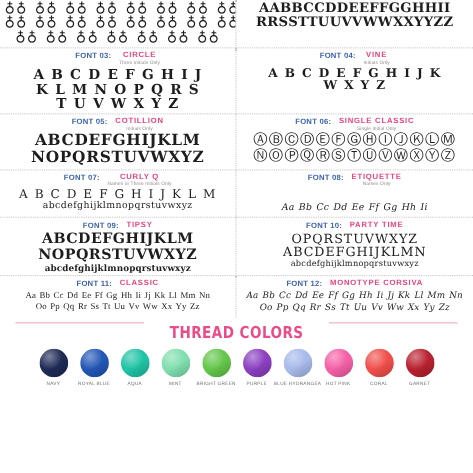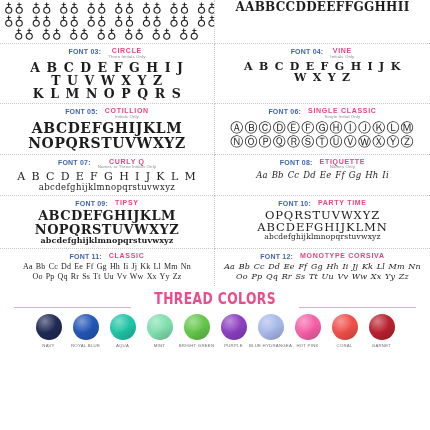--- a/index.html
+++ b/index.html
@@ -76,33 +76,33 @@
 
   
   .s-mono   { font-family: "DejaVu Serif", serif; font-weight: bold; font-size: 13px; letter-spacing: 1px; line-height: 1.0; }
   .s-ornate { font-family: "DejaVu Serif", serif; font-weight: bold; font-size: 12px; letter-spacing: .3px; }
   .s-circle { font-family: "DejaVu Serif", serif; font-weight: bold; font-size: 12.5px; letter-spacing: .6px; }
   .s-vine   { font-family: "DejaVu Serif", serif; font-weight: bold; font-size: 11px; letter-spacing: .8px; }
   .s-cotil  { font-family: "DejaVu Serif", serif; font-weight: bold; font-size: 14px; letter-spacing: .6px; }
   .s-sclass { font-family: "DejaVu Serif", serif; font-size: 13px; letter-spacing: 1.2px; }
   .s-curly  { font-family: "DejaVu Serif", serif; font-size: 11px; letter-spacing: .9px; }
   .s-curly .lower { font-size: 8.5px; letter-spacing: .4px; }
-  .s-etiq   { font-family: "DejaVu Serif", serif; font-style: italic; font-size: 8.5px; letter-spacing: .2px; }
+  .s-etiq   { font-family: "DejaVu Serif", serif; font-style: italic; font-size: 8.5px; letter-spacing: .2px; margin-top: 14px; }
   .s-tipsy  { font-family: "DejaVu Serif", serif; font-weight: bold; font-size: 13px; letter-spacing: .4px; }
   .s-tipsy .lower { font-size: 8px; letter-spacing: .1px; }
   .s-party  { font-family: "DejaVu Serif", serif; font-size: 11.5px; letter-spacing: .9px; }
   .s-party .lower { font-size: 7.5px; letter-spacing: .2px; }
   .s-classic{ font-family: "Liberation Serif", serif; font-size: 8px; letter-spacing: .15px; line-height: 1.3; }
   .s-corsiva{ font-family: "DejaVu Serif", serif; font-style: italic; font-size: 8px; letter-spacing: .15px; line-height: 1.35; }
 
   
   .thread-section { margin-top: 2px; }
   .tc-title-row {
     display: flex;
-    align-items: flex-end;
+    align-items: flex-start;
     justify-content: center;
     gap: 10px;
     padding: 2px 14px 0 14px;
   }
   .tc-rule { flex: 1; height: 1px; background: #f0a8c4; }
   .tc-title {
     color: #ea4c89;
     font-family: "DejaVu Sans", sans-serif;
     font-weight: bold;
     font-size: 15px;
@@ -147,35 +147,36 @@
       <div class="sample s-mono">
         <span class="row">♁♁ ♁♁ ♁♁ ♁♁ ♁♁ ♁♁ ♁♁ ♁♁ ♁♁ ♁♁</span>
         <span class="row">♁♁ ♁♁ ♁♁ ♁♁ ♁♁ ♁♁ ♁♁ ♁♁ ♁♁</span>
         <span class="row">♁♁ ♁♁ ♁♁ ♁♁ ♁♁ ♁♁ ♁♁</span>
       </div>
     </div>
 
     <div class="fcell bb">
       <div class="sample s-ornate">
         <span class="row">AABBCCDDEEFFGGHHII</span>
+        <span class="row">RRSSTTUUVVWWXXYYZZ</span>
       </div>
     </div>
 
     <div class="fcell rt bb">
       <div class="fhead">
         <span class="fnum">FONT 03:</span>
         <span class="fmeta">
           <span class="fname">CIRCLE</span>
           <span class="fsub">Three Initials Only</span>
         </span>
       </div>
       <div class="sample s-circle">
         <span class="row">A B C D E F G H I J</span>
+        <span class="row">K L M N O P Q R S</span>
         <span class="row">T U V W X Y Z</span>
-        <span class="row">K L M N O P Q R S</span>
       </div>
     </div>
 
     <div class="fcell bb">
       <div class="fhead">
         <span class="fnum">FONT 04:</span>
         <span class="fmeta">
           <span class="fname">VINE</span>
           <span class="fsub">Initials Only</span>
         </span>

